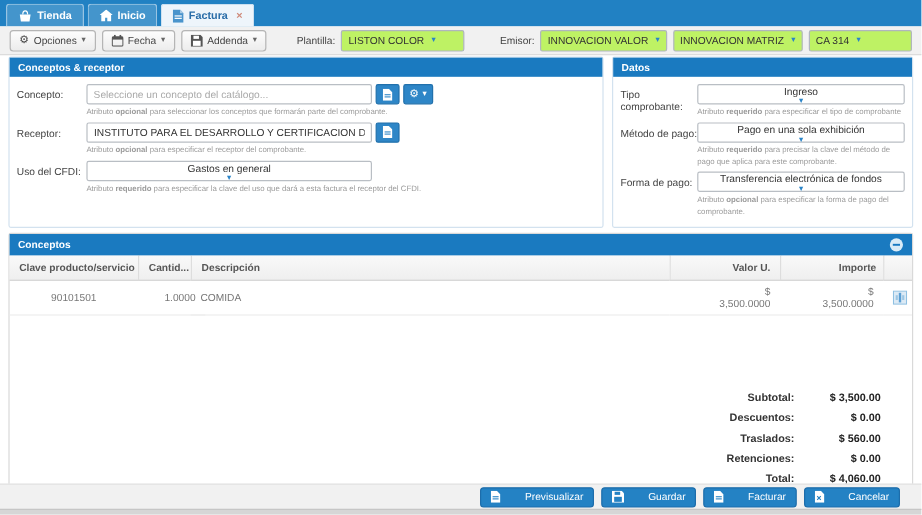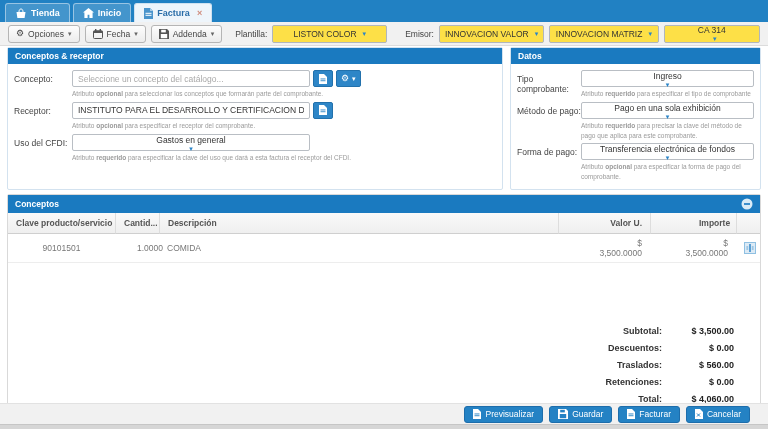--- a/index.html
+++ b/index.html
@@ -16,27 +16,27 @@
   .tclose{color:#cf8a7a;font-size:9px;margin-left:3px;font-weight:bold;line-height:1;}
 
   
   .toolbar{height:24px;background:#f1f1f1;border-bottom:1px solid #dcdcdc;display:flex;
            align-items:center;padding:0 8px;gap:5px;}
   .tbtn{display:inline-flex;align-items:center;gap:4px;height:18px;padding:0 7px;
         background:linear-gradient(#fdfdfd,#ececec);border:1px solid #b5b5b5;border-radius:3px;
         font-size:8.5px;color:#444;font-family:inherit;cursor:pointer;}
   .caret{font-size:7px;color:#666;line-height:1;}
   .glyph{font-size:9px;line-height:1;}
-  .tlab{font-size:8.5px;color:#444;margin-left:8px;white-space:nowrap;}
-  .combo{display:inline-flex;align-items:center;justify-content:center;height:18px;
-         background:#fde047;border:1px solid #b0b6bd;border-radius:2px;padding:0 5px;
+  .tlab{font-size:8.5px;color:#444;margin-left:20px;white-space:nowrap;}
+  .combo{display:inline-flex;align-items:center;justify-content:flex-start;height:18px;
+         background:#bef264;border:1px solid #b0b6bd;border-radius:2px;padding:0 5px;
          font-size:8.5px;color:#333;cursor:pointer;white-space:nowrap;}
   .combo-arrow{color:#2a84c8;font-size:7px;margin-left:6px;line-height:1;}
   .spacer{flex:1;}
-  .w-plantilla{width:124px;}.w-emisor1{width:112px;}.w-emisor2{width:118px;}.w-emisor3{width:104px;flex-direction:column;}
+  .w-plantilla{width:124px;}.w-emisor1{width:112px;}.w-emisor2{width:118px;}.w-emisor3{width:104px;}
 
   
   .panels{display:flex;gap:7px;padding:1px 7px 0;align-items:stretch;}
   .panel{border:1px solid #d3e2ef;border-radius:2px;background:#fff;}
   .panel.pleft{width:496px;flex:none;}
   .panel.pright{flex:1;}
   .phead{background:#1a7ac0;color:#fff;font-size:8.5px;font-weight:bold;padding:3px 7px;
          display:flex;align-items:center;justify-content:space-between;}
   .pbody{padding:6px 6px 4px;}
   .frow{display:flex;margin-bottom:3px;}
@@ -74,21 +74,21 @@
   .tempty{height:56px;}
   .totals{padding:4px 26px 8px 0;}
   .trowt{display:flex;justify-content:flex-end;align-items:center;height:17px;}
   .tl{width:160px;text-align:right;font-size:9px;font-weight:bold;color:#333;}
   .tv{width:72px;text-align:right;font-size:9px;font-weight:bold;color:#222;}
 
   
   .footerbar{position:absolute;left:0;right:0;bottom:5px;height:21px;background:#f1f1f1;
              border-top:1px solid #e2e2e2;display:flex;align-items:center;
              justify-content:flex-end;gap:6px;padding-right:18px;}
-  .fbtn{display:inline-flex;align-items:center;gap:4px;height:17px;padding:0 8px;
+  .fbtn{display:inline-flex;align-items:center;gap:20px;height:17px;padding:0 8px;
         background:#2482c4;border:1px solid #1d6dab;border-radius:3px;color:#fff;
         font-size:8.5px;font-family:inherit;cursor:pointer;}
   .bottomstrip{position:absolute;left:0;right:0;bottom:0;height:5px;background:#d6d6d6;
                border-top:1px solid #c6c6c6;}
   svg{display:block;}
 </style>
 </head>
 <body>
 
 <div class="tabbar">

